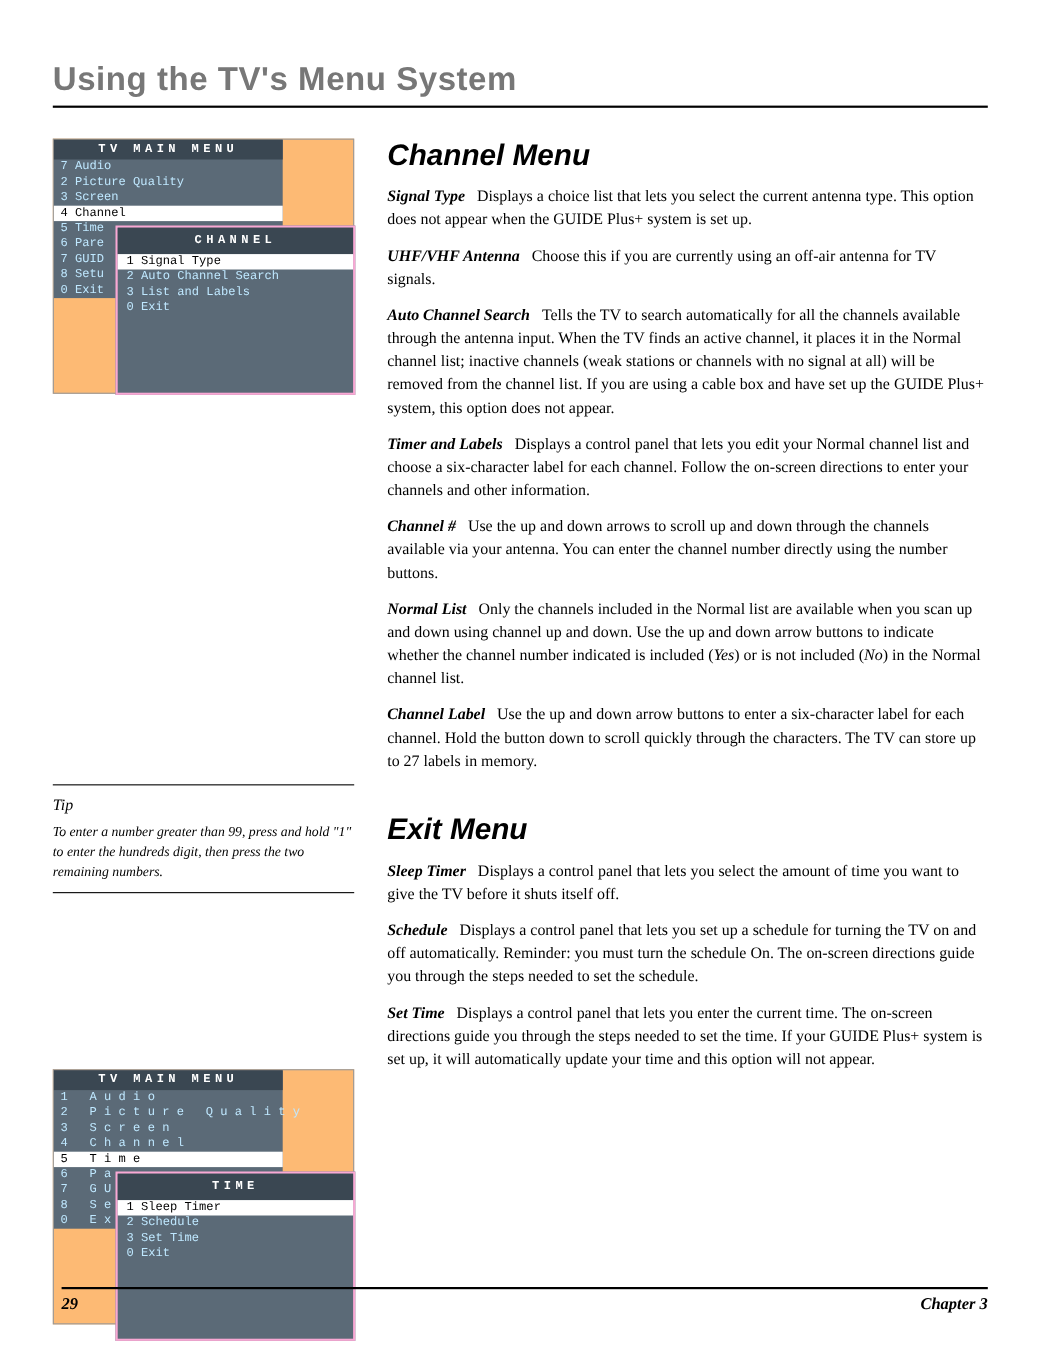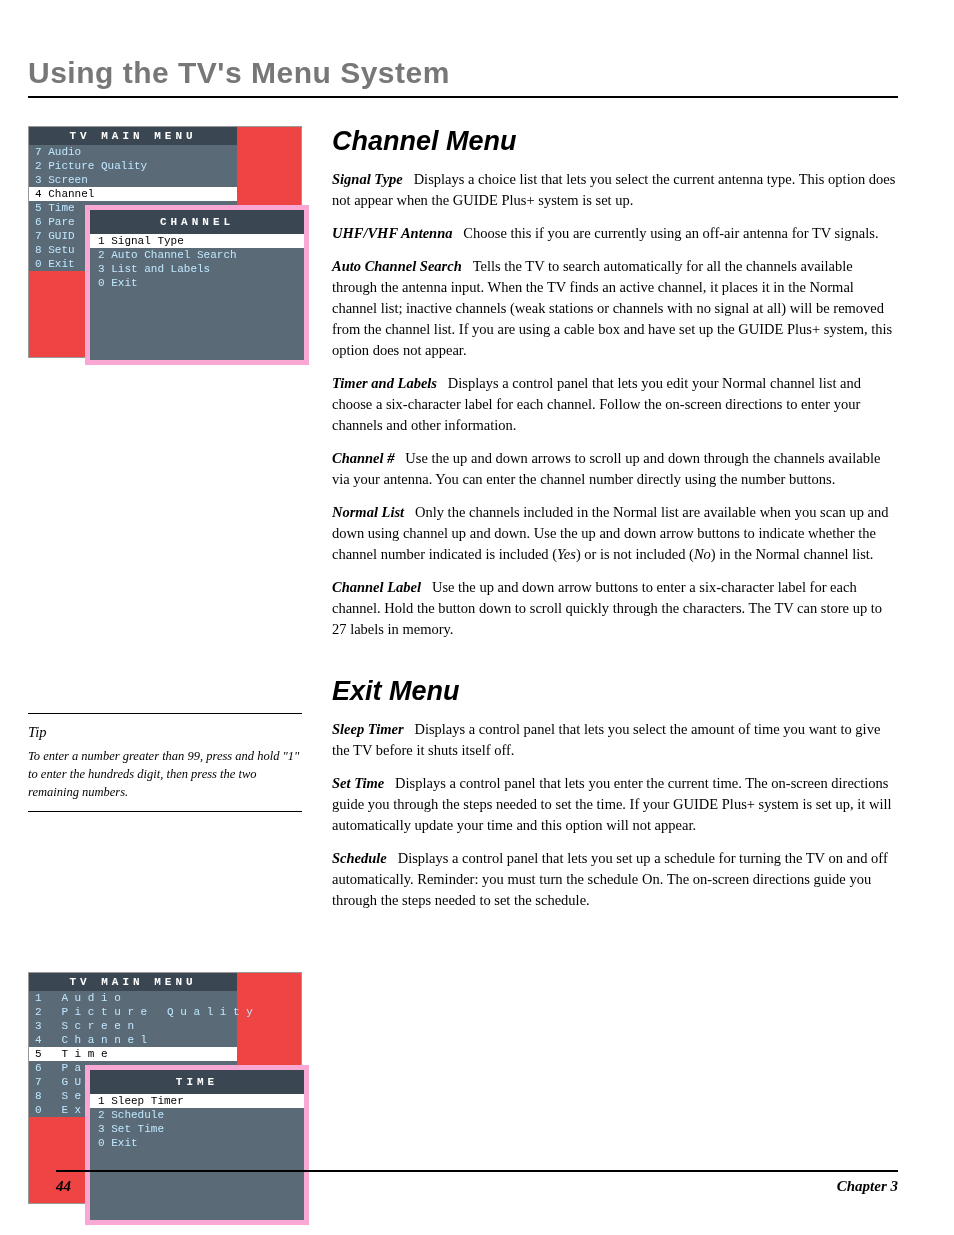--- a/index.html
+++ b/index.html
@@ -7,21 +7,21 @@
     margin: 0;
     padding: 0;
     background: #fff;
     font-family: Georgia, 'Times New Roman', serif;
     color: #000;
   }
   .page {
     width: 954px;
     height: 1235px;
     box-sizing: border-box;
-    padding: 56px 56px 44px 28px;
+    padding: 56px 56px 44px 48px;
     position: relative;
   }
   .master-head {
     font-family: Arial, Helvetica, sans-serif;
     font-weight: 900;
     font-size: 30px;
     letter-spacing: 0.5px;
     color: #777;
     border-bottom: 2px solid #000;
     padding-bottom: 6px;
@@ -67,21 +67,21 @@
   .tip-text {
     font-style: italic;
     font-size: 12.5px;
     line-height: 1.45;
   }
   .second-section { margin-top: 36px; }
 
   
   .tv-shot {
     width: 274px;
-    background: #ef4444;
+    background: #fdba74;
     border: 1px solid #999;
     box-sizing: border-box;
     font-family: "Courier New", monospace;
     font-size: 11px;
     color: #fff;
     position: relative;
   }
   .tv-outer {
     background: #5b6a77;
     width: 208px;
@@ -102,21 +102,21 @@
   }
   .tv-row-sel {
     background: #fff;
     color: #000;
   }
   .sub-panel {
     position: absolute;
     left: 56px;
     background: #5b6a77;
     width: 214px;
-    border: 5px solid #f9a8d4;
+    border: 2px solid #f9a8d4;
   }
   .sub-title {
     background: #3a4752;
     color: #fff;
     text-align: center;
     letter-spacing: 4px;
     padding: 6px 0;
     font-weight: bold;
   }
   .sub-row {
@@ -238,26 +238,26 @@
 
       <p class="indent"><span class="term">Normal List</span><span>&nbsp;&nbsp;&nbsp;Only the channels included in the Normal list are available when you scan up and down using channel up and down. Use the up and down arrow buttons to indicate whether the channel number indicated is included (</span><em>Yes</em><span>) or is not included (</span><em>No</em><span>) in the Normal channel list.</span></p>
 
       <p class="indent"><span class="term">Channel Label</span><span>&nbsp;&nbsp;&nbsp;Use the up and down arrow buttons to enter a six-character label for each channel. Hold the button down to scroll quickly through the characters. The TV can store up to 27 labels in memory.</span></p>
 
       <div class="second-section">
         <h1 class="section-title">Exit Menu</h1>
 
         <p><span class="term">Sleep Timer</span><span>&nbsp;&nbsp;&nbsp;Displays a control panel that lets you select the amount of time you want to give the TV before it shuts itself off.</span></p>
 
+        <p><span class="term">Schedule</span><span>&nbsp;&nbsp;&nbsp;Displays a control panel that lets you set up a schedule for turning the TV on and off automatically. Reminder: you must turn the schedule On. The on-screen directions guide you through the steps needed to set the schedule.</span></p>
+
         <p><span class="term">Set Time</span><span>&nbsp;&nbsp;&nbsp;Displays a control panel that lets you enter the current time. The on-screen directions guide you through the steps needed to set the time. If your GUIDE Plus+ system is set up, it will automatically update your time and this option will not appear.</span></p>
-
-        <p><span class="term">Schedule</span><span>&nbsp;&nbsp;&nbsp;Displays a control panel that lets you set up a schedule for turning the TV on and off automatically. Reminder: you must turn the schedule On. The on-screen directions guide you through the steps needed to set the schedule.</span></p>
       </div>
 
     </div>
   </div>
 
   <div class="footer">
-    <span>44</span>
+    <span>29</span>
     <span>Chapter 3</span>
   </div>
 
 </div>
 
 </body></html>

